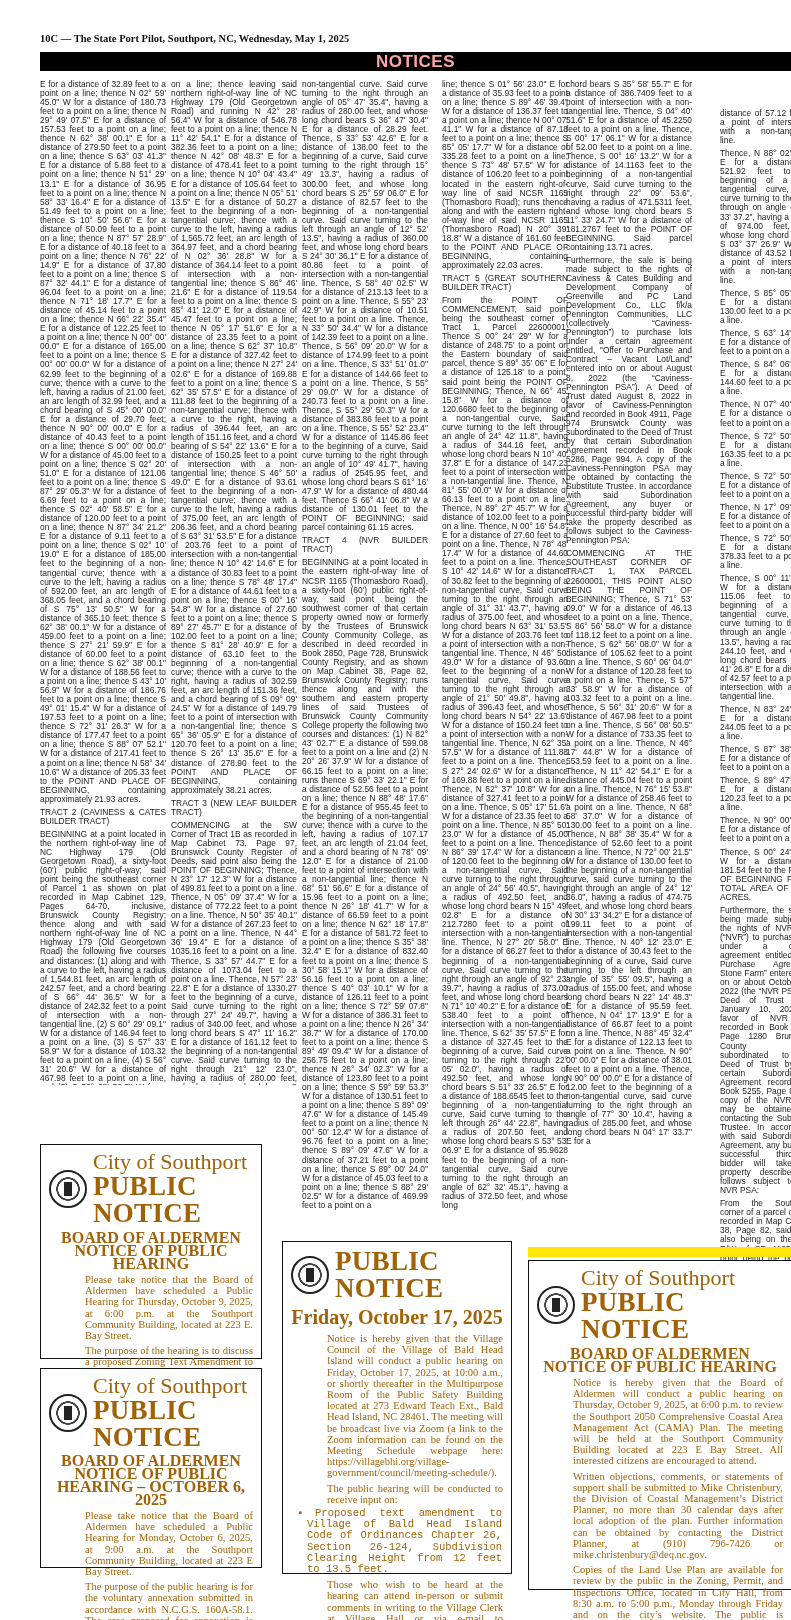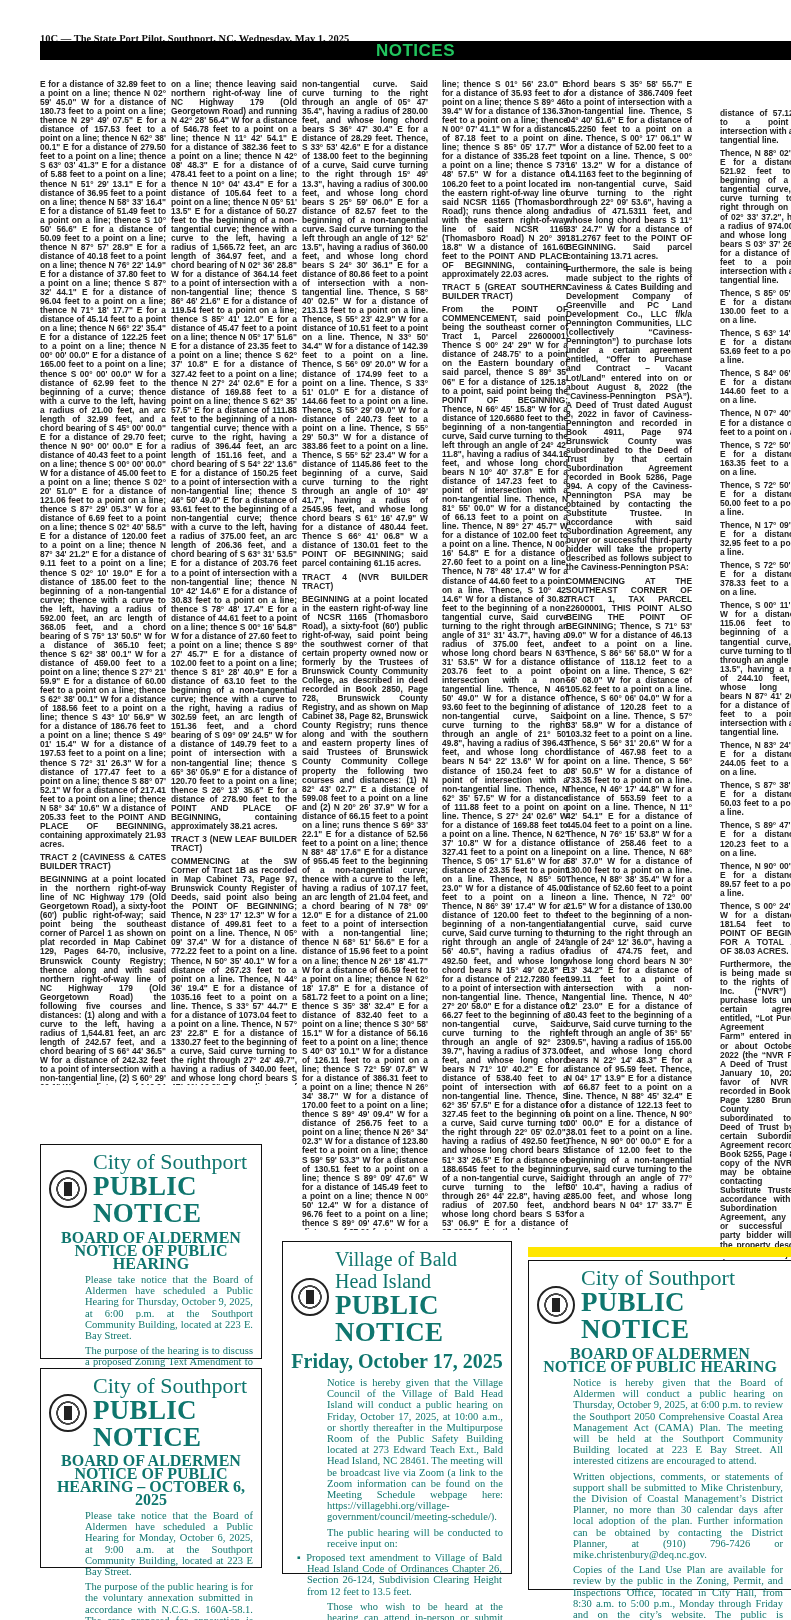--- a/index.html
+++ b/index.html
@@ -1,34 +1,34 @@
 <!DOCTYPE html>
 <html><head>
 <meta charset="utf-8">
 <style>
   * { box-sizing: border-box; margin: 0; padding: 0; }
   html, body { width: 791px; height: 1620px; background: #fff; overflow: hidden; }
   body { position: relative; font-family: "Liberation Sans", sans-serif; color: #111; }
   .folio { position: absolute; left: 40px; top: 33px; font-family: "Liberation Serif", serif; font-weight: bold; font-size: 10.5px; }
-  .banner { position: absolute; left: 40px; top: 41px; width: 751px; height: 19px; background: #000; color: #22c55e; }
+  .banner { position: absolute; left: 40px; top: 52px; width: 751px; height: 19px; background: #000; color: #fca5a5; }
   .banner span { position: absolute; left: 0; right: 0; text-align: center; font-family: "Liberation Sans", sans-serif; font-weight: bold; font-size: 17px; line-height: 19px; letter-spacing: 0.5px; }
   .col { position: absolute; top: 80px; width: 126px; font-family: "Liberation Sans", sans-serif; font-size: 8.4px; line-height: 9.05px; text-align: justify; overflow: hidden; color: #222; }
-  .col p { margin-bottom: 4px; font-weight: bold; }
-  .box { position: absolute; border: 1.6px solid #111; background: #fff; padding: 6px 8px; font-family: "Liberation Serif", serif; color: #0f766e; }
+  .col p { margin-bottom: 4px; }
+  .box { position: absolute; border: 1.6px solid #111; background: #fff; padding: 6px 8px; font-family: "Liberation Serif", serif; color: #a16207; }
   .box .head { display: flex; align-items: center; gap: 6px; }
   .seal { width: 38px; height: 38px; border-radius: 50%; border: 2px solid #222; position: relative; flex: none; background: radial-gradient(circle, #fff 40%, #444 42%, #444 48%, #fff 50%); }
   .seal::after { content: ""; position: absolute; left: 13px; top: 10px; width: 8px; height: 14px; background: #222; }
   .org { font-size: 22px; line-height: 22px; }
   .pn { font-size: 27px; line-height: 27px; font-weight: bold; letter-spacing: 0.3px; }
   .sub { text-align: center; font-weight: bold; font-size: 16px; line-height: 13px; }
   .body { font-size: 10.5px; line-height: 11.2px; text-align: justify; }
   .body p { margin-top: 4px; margin-left: 36px; }
   .tag { text-align: right; font-size: 6px; margin-top: 3px; }
   .date { text-align: center; font-weight: bold; font-size: 20px; margin: 4px 0 2px; }
-  ul.bul { margin: 3px 1px 0 16px; list-style: none; }
+  ul.bul { margin: 3px 1px 0 16px; list-style: none; font-family: Liberation Mono, monospace; }
   ul.bul li::before { content: "\25AA"; margin-left: -10px; margin-right: 4px; }
   .yellow { position: absolute; left: 528px; top: 1247px; width: 263px; height: 10px; background: #ffe600; }
 </style>
 </head>
 <body>
 
 <div class="folio">10C — The State Port Pilot, Southport, NC, Wednesday, May 1, 2025</div>
 <div class="banner">
     <span>NOTICES</span>
   </div>
@@ -112,21 +112,20 @@
     <p>The purpose of the public hearing is for the voluntary annexation submitted in accordance with N.C.G.S. 160A-58.1. The area proposed for annexation is generally described as parcels 22100028 and 221NA008, known as Osprey Landing, Phase 4.</p>
 
   </div>
 
 </div>
 
 <div class="box" style="left:282px;top:1241px;width:230px;height:333px;">
   <div class="head">
     <div class="seal"></div>
     <div>
-      <div class="org" style="font-size:20px;">Village of Bald Head Island</div>
       <div class="pn">PUBLIC NOTICE</div>
     </div>
   </div>
   <div class="date">Friday, October 17, 2025</div>
   <div class="body">
     <p>Notice is hereby given that the Village Council of the Village of Bald Head Island will conduct a public hearing on Friday, October 17, 2025, at 10:00 a.m., or shortly thereafter in the Multipurpose Room of the Public Safety Building located at 273 Edward Teach Ext., Bald Head Island, NC 28461. The meeting will be broadcast live via Zoom (a link to the Zoom information can be found on the Meeting Schedule webpage here: https://villagebhi.org/village-government/council/meeting-schedule/).</p>
     <p>The public hearing will be conducted to receive input on:</p>
     <ul class="bul">
         <li>Proposed text amendment to Village of Bald Head Island Code of Ordinances Chapter 26, Section 26-124, Subdivision Clearing Height from 12 feet to 13.5 feet.</li>
       </ul>

